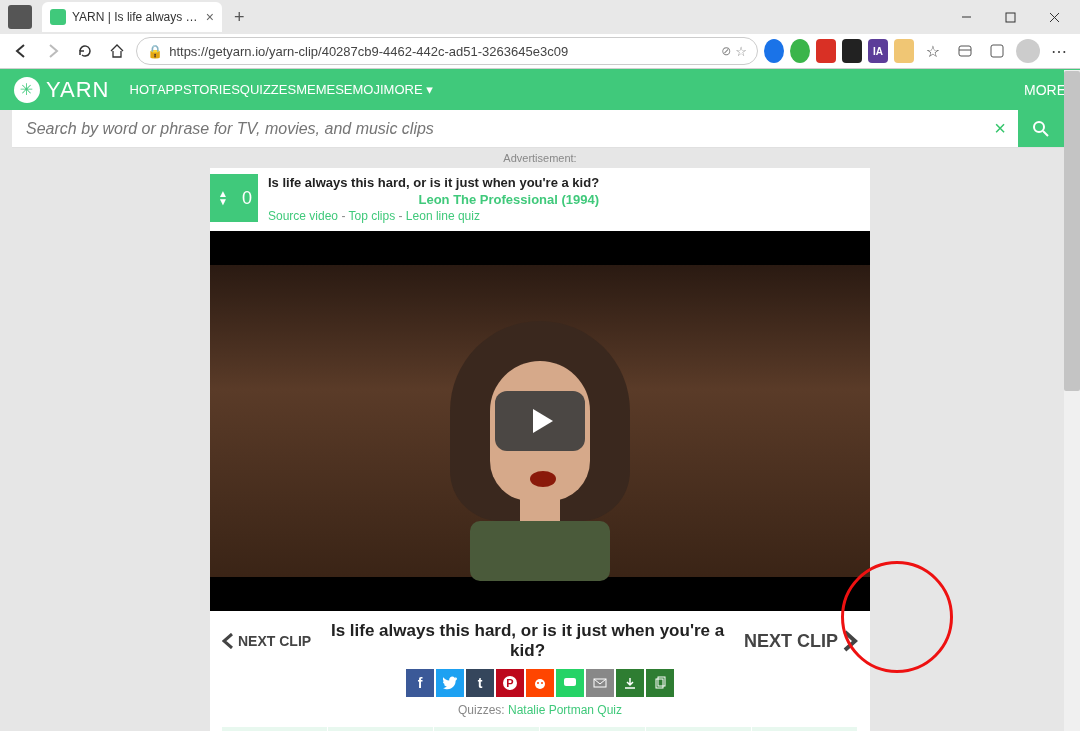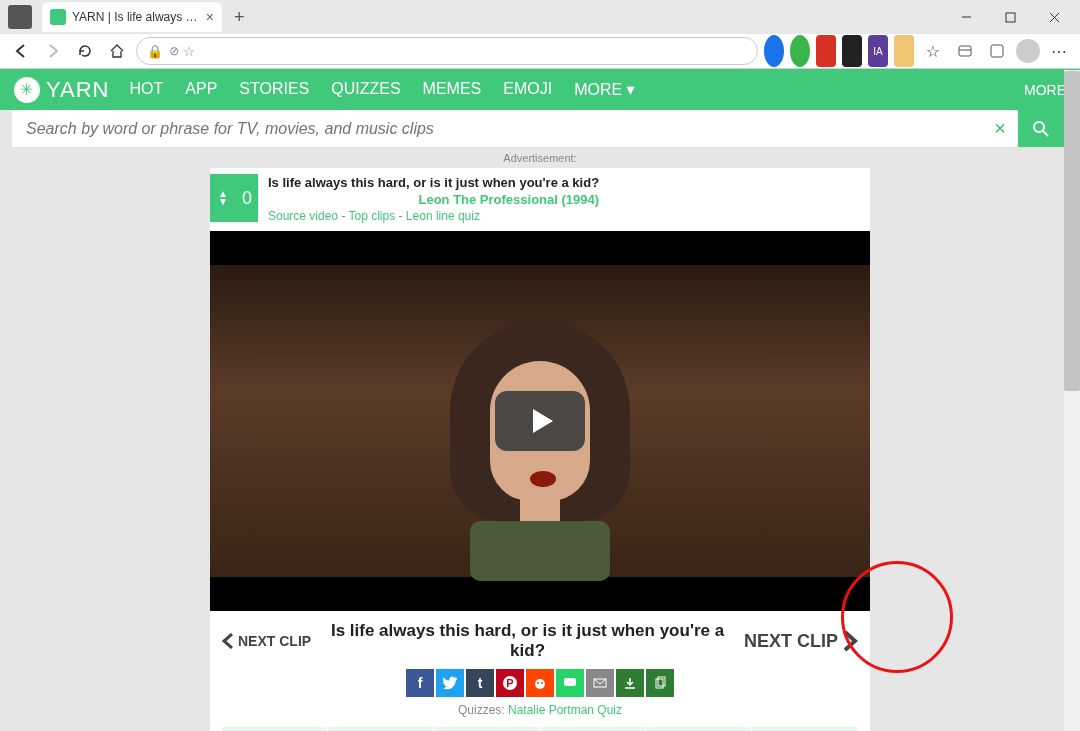--- a/index.html
+++ b/index.html
@@ -16,38 +16,38 @@
   .win-controls div { width: 44px; height: 30px; display:flex; align-items:center; justify-content:center; color:#333; font-size:13px; cursor:pointer; }
 
   .browser-toolbar { height: 35px; background: #fff; border-bottom: 1px solid #d0d0d0; display: flex; align-items: center; padding: 0 8px; gap: 6px; }
   .tb-btn { width: 26px; height: 26px; display:flex; align-items:center; justify-content:center; color:#444; border-radius:4px; cursor:pointer; }
   .tb-btn.disabled { color: #bbb; }
   .url-bar { flex: 1; height: 28px; border: 1px solid #ccc; border-radius: 14px; display:flex; align-items:center; padding: 0 10px; font-size:13px; color:#444; }
   .url-bar .lock { margin-right: 6px; color:#666; }
   .url-bar input { border:none; outline:none; flex:1; font-size:13px; color:#444; background:transparent; }
   .url-right { display:flex; gap:4px; align-items:center; }
   .ext-row { display:flex; gap:6px; align-items:center; }
-  .ext { width:20px; height:32px; border-radius:50%; display:flex; align-items:center; justify-content:center; font-size:10px; color:#fff; }
+  .ext { width:20px; height:24px; border-radius:50%; display:flex; align-items:center; justify-content:center; font-size:10px; color:#fff;font-weight:bold; }
   .ext.blue { background:#1a73e8; }
   .ext.green { background:#3ab54a; }
   .ext.red { background:#d93025; border-radius:4px; }
   .ext.black { background:#222; border-radius:4px; }
   .ext.purple { background:#5c3d99; border-radius:4px; }
   .ext.yellow { background:#f0c674; border-radius:4px; }
   .avatar { width:24px; height:24px; border-radius:50%; background:#ccc; }
 
   .viewport { height: calc(731px - 69px); overflow:auto; position:relative; }
   .scroll-track { position:absolute; right:0; top:1px; width:16px; bottom:0; background:#f0f0f0; }
   .scroll-thumb { position:absolute; top:1px; right:0; width:16px; height:320px; background:#c4c4c4; border-radius:2px; }
 
   
   .site-header { height: 41px; background:#40c97b; display:flex; align-items:center; padding:0 14px; font-weight:500; color:#fff; }
   .logo { display:flex; align-items:center; font-size:22px; font-weight:400; letter-spacing:1px; margin-right:20px; }
   .logo .ball { width:26px; height:26px; background:#fff; border-radius:50%; display:flex; align-items:center; justify-content:center; color:#40c97b; font-size:16px; margin-right:6px; }
-  .nav-links { display:flex; gap:22px; font-size:16px; }
+  .nav-links { display:flex; font-size:13px; }
   .nav-links a { color:#fff; text-decoration:none; cursor:pointer; }
   .login { margin-left:auto; font-size:14px; cursor:pointer; }
 
   
   .search-row { background:#fff; display:flex; align-items:center; height:38px; border-bottom:1px solid #e0e0e0;margin-left:12px; }
   .search-input { flex:1; height:100%; border:none; padding:0 14px; font-size:16px; color:#888; outline:none; font-style:italic; }
   .clear-btn { width:36px; height:100%; display:flex; align-items:center; justify-content:center; color:#34c56b; font-size:20px; cursor:pointer; background:#fff; }
   .search-btn { width:46px; height:100%; background:#40c97b; display:flex; align-items:center; justify-content:center; cursor:pointer; margin-right:16px; }
 
   .content { display:flex; justify-content:center; padding-top:0; }
@@ -150,20 +150,21 @@
         <path d="M3 12 v-4 h4" fill="none" stroke="#333" stroke-width="1.5"></path>
       </svg>
     </div>
   <div class="tb-btn">
       <svg width="16" height="16">
         <path d="M2 8 L8 2 L14 8 M4 8 v6 h8 v-6" fill="none" stroke="#333" stroke-width="1.3"></path>
       </svg>
     </div>
   <div class="url-bar">
     <span class="lock">🔒</span>
+    <input value="https://getyarn.io/yarn-clip/40287cb9-4462-442c-ad51-3263645e3c09" style="">
     <div class="url-right">
       <span style="color:#888;font-size:12px;">⊘</span>
       <span style="color:#888;">☆</span>
     </div>
   </div>
   <div class="ext-row">
     <div class="ext blue"></div>
     <div class="ext green"></div>
     <div class="ext red"></div>
     <div class="ext black"></div>

